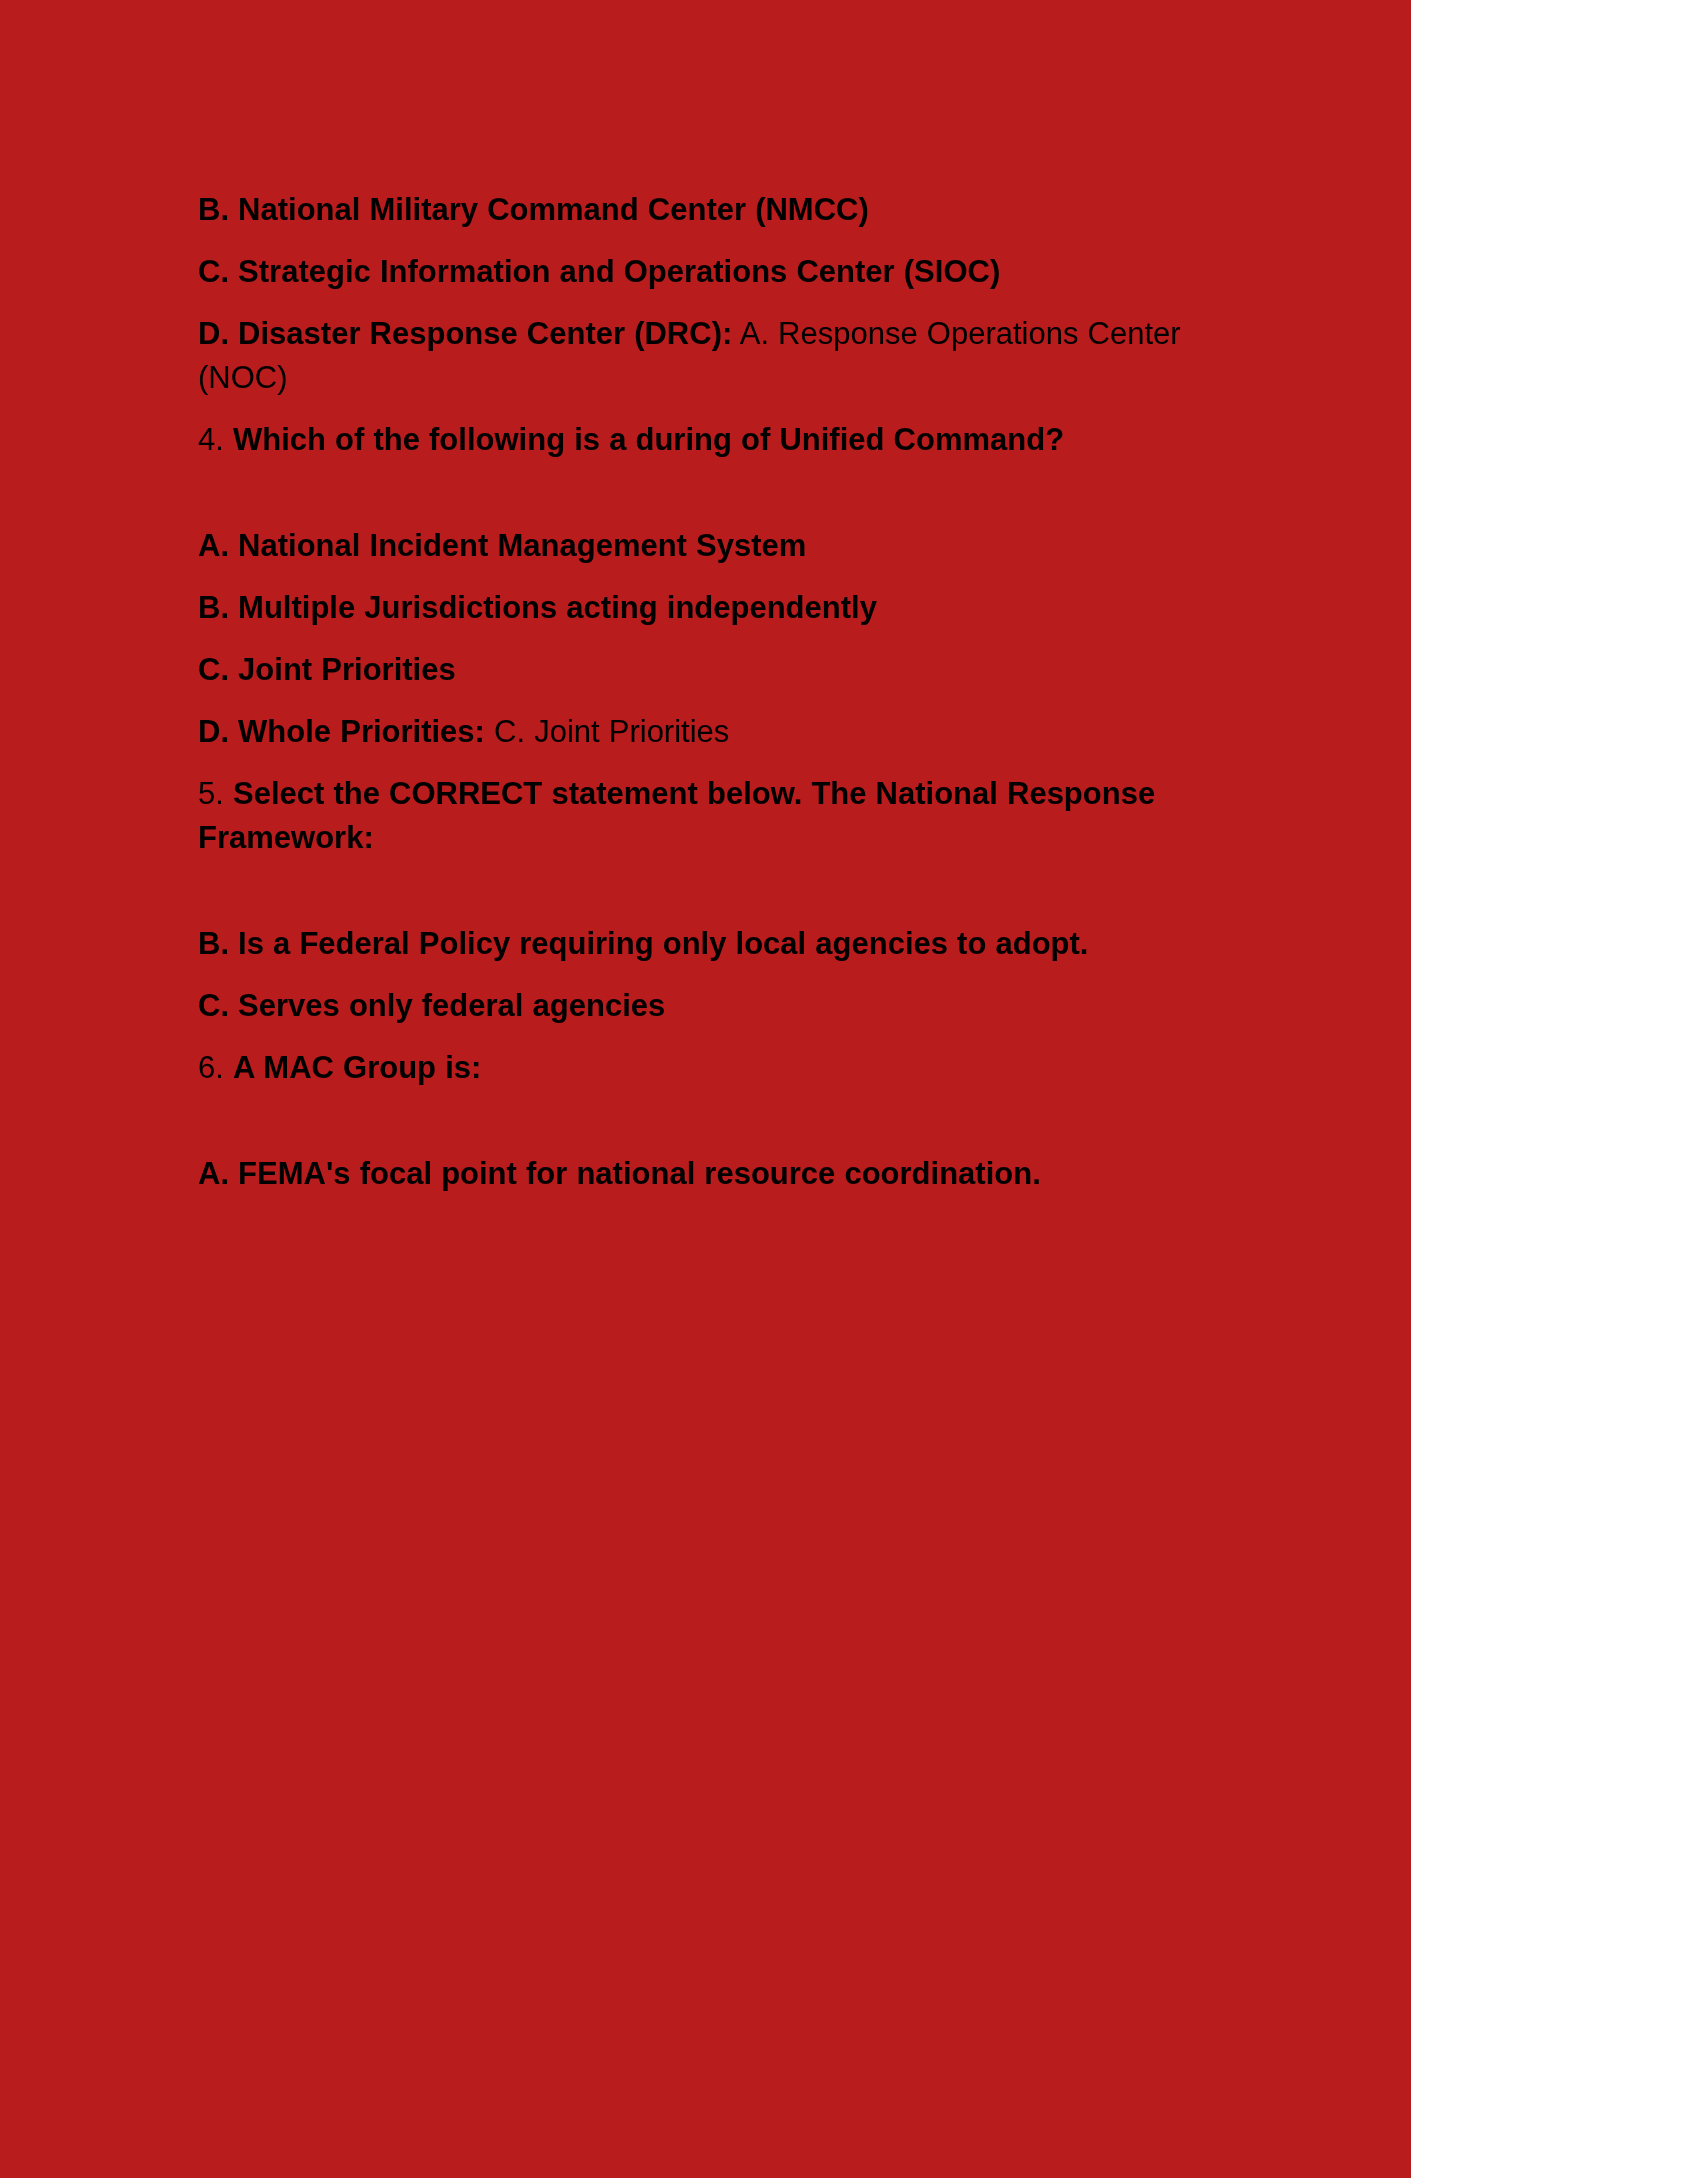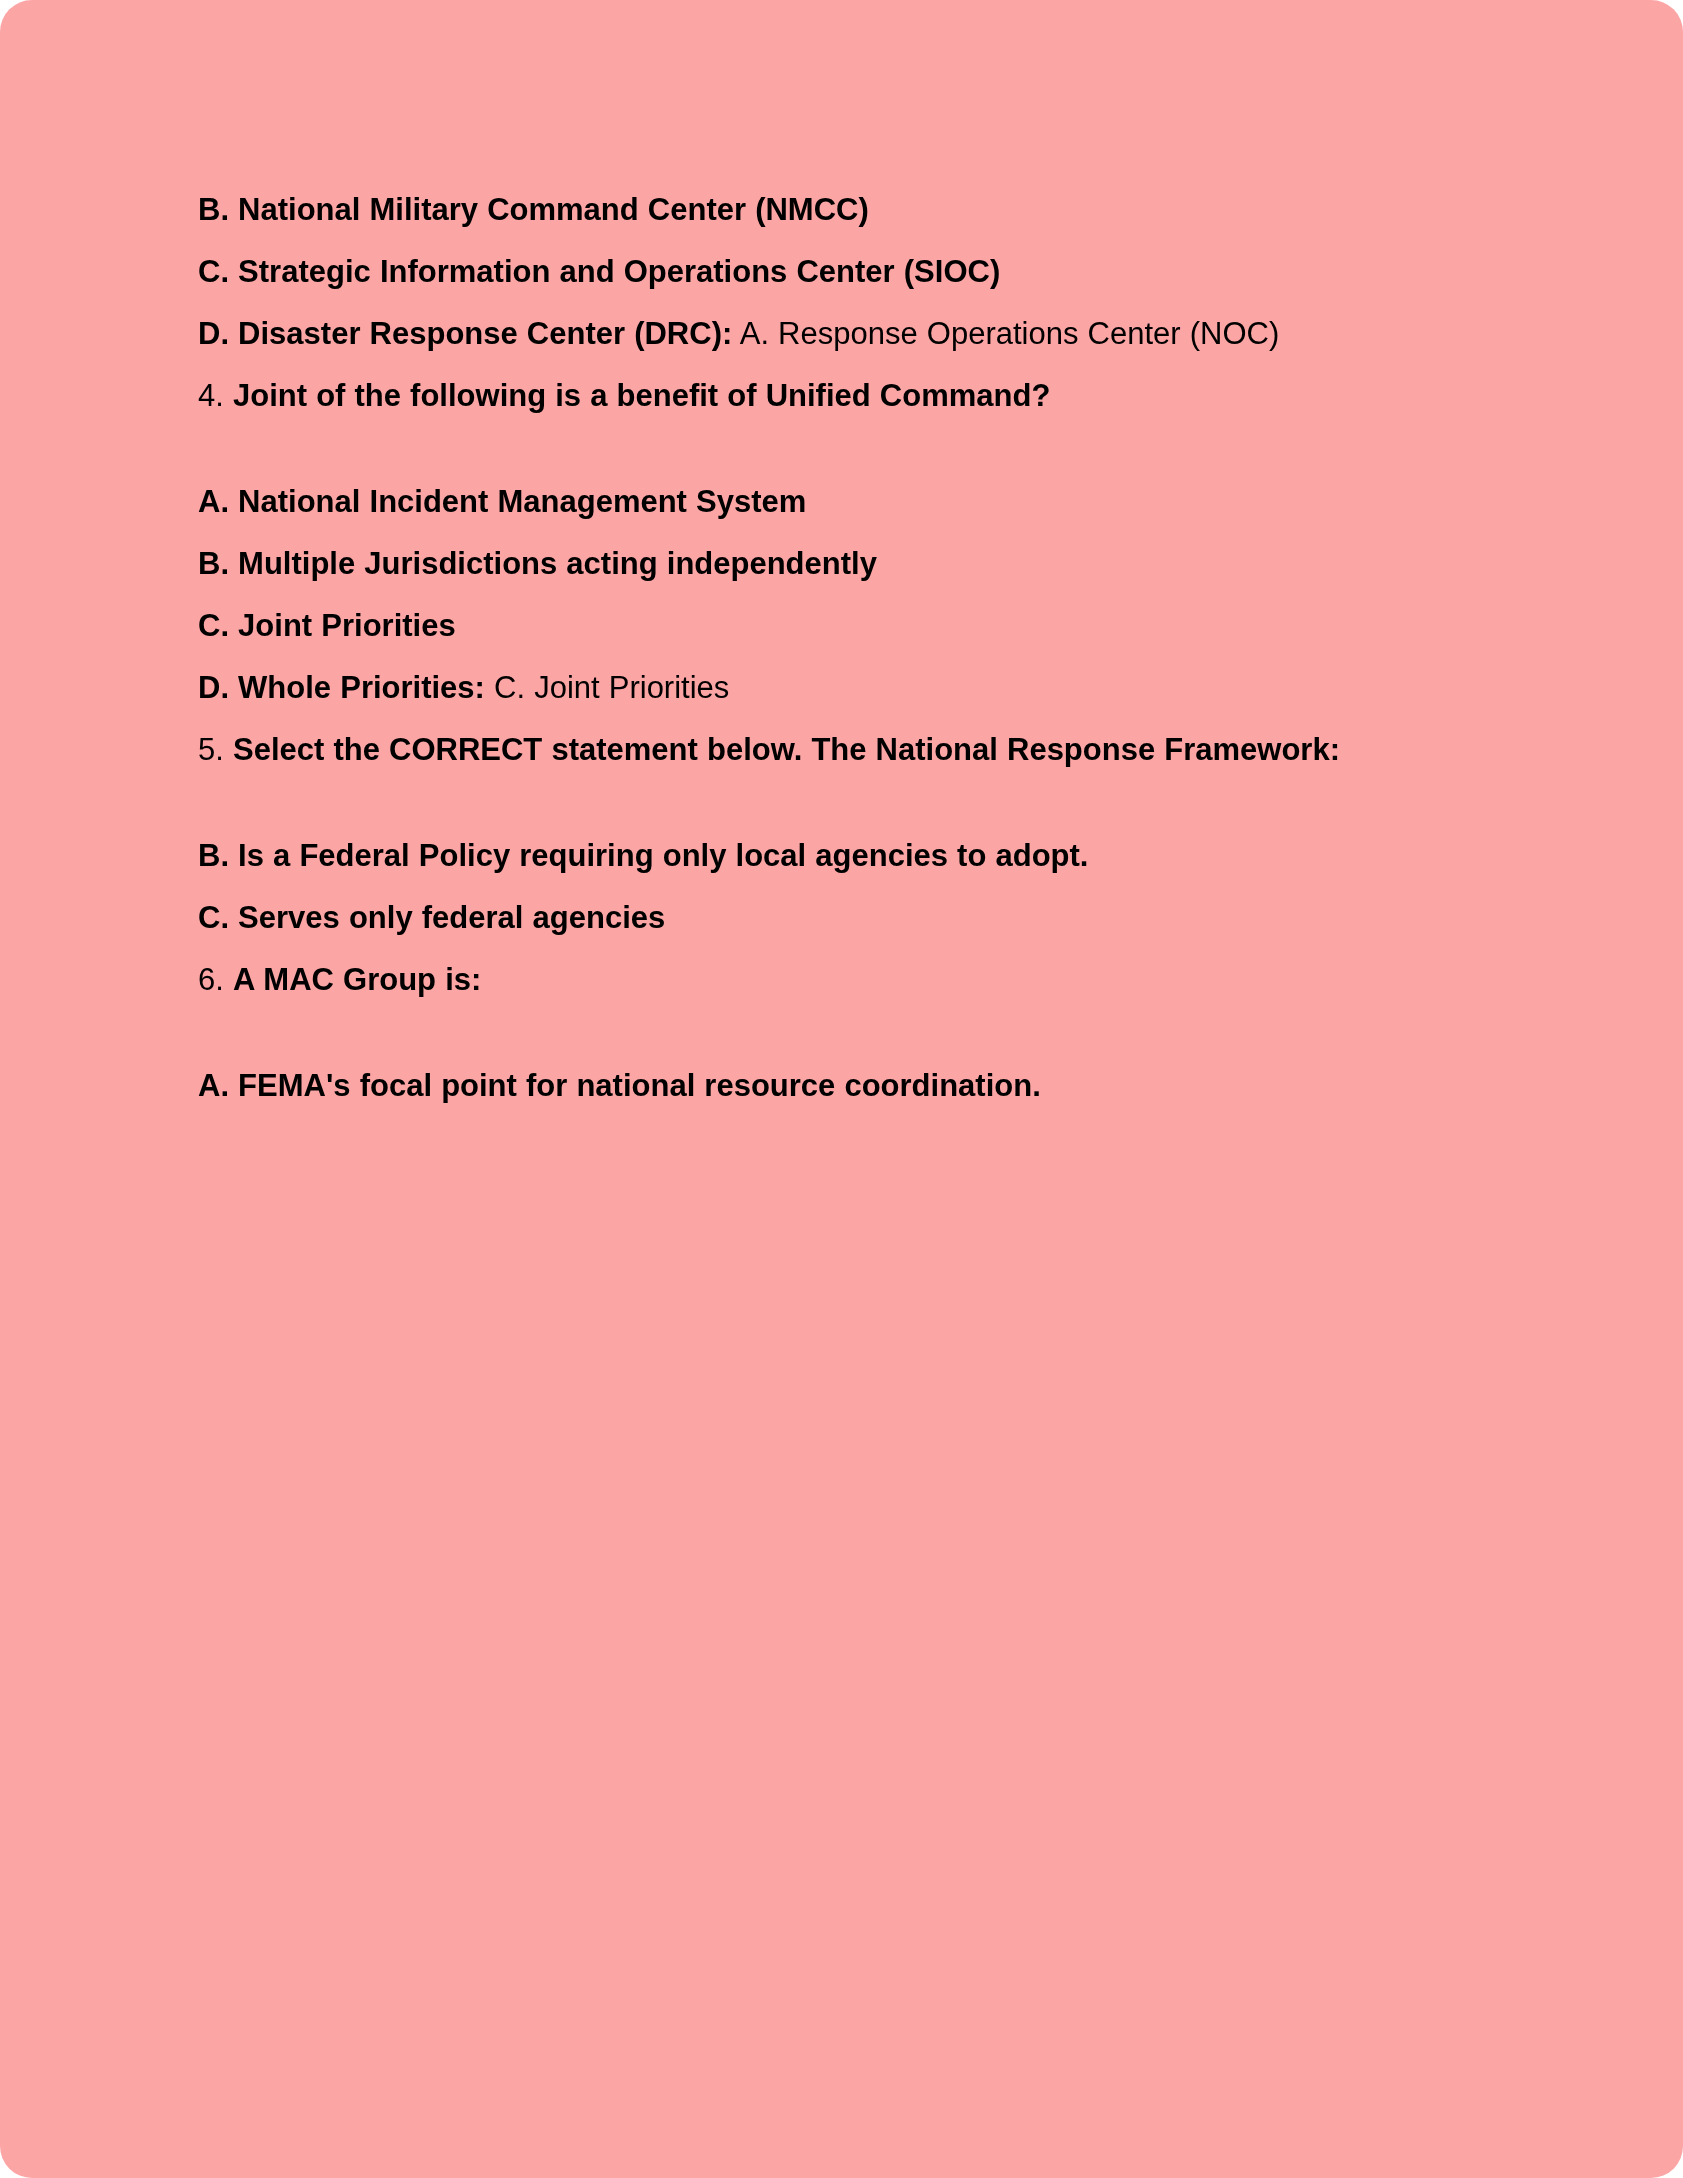--- a/index.html
+++ b/index.html
@@ -8,25 +8,24 @@
     background: #ffffff;
   }
   body {
     width: 1683px;
     height: 2178px;
     font-family: "Liberation Sans", sans-serif;
     color: #000000;
   }
   .page {
     box-sizing: border-box;
-    width: 1683px;
+    width: 1411px;
     height: 2178px;
     padding: 188px 208px 0 198px;
-    background: #fca5a5;
-    border-radius: 32px;
+    background: #b91c1c;
   }
   .doc-body {
     font-size: 31px;
     line-height: 1.78;
   }
   .line {
     margin: 0 0 18px 0;
     font-size: 31px;
     line-height: 1.42;
     word-spacing: 0.5px;
@@ -42,21 +41,21 @@
   }
 </style>
 </head>
 <body>
 
 <div class="page">
   <div class="doc-body" id="doc-body">
       <p class="line"><span class="b">B. National Military Command Center (NMCC)</span></p>
       <p class="line"><span class="b">C. Strategic Information and Operations Center (SIOC)</span></p>
       <p class="line"><span class="b">D. Disaster Response Center (DRC):</span><span class="n"> A. Response Operations Center (NOC)</span></p>
-      <p class="line"><span class="n">4. </span><span class="b">Joint of the following is a benefit of Unified Command?</span></p>
+      <p class="line"><span class="n">4. </span><span class="b">Which of the following is a during of Unified Command?</span></p>
       <div class="spacer"></div>
       <p class="line"><span class="b">A. National Incident Management System</span></p>
       <p class="line"><span class="b">B. Multiple Jurisdictions acting independently</span></p>
       <p class="line"><span class="b">C. Joint Priorities</span></p>
       <p class="line"><span class="b">D. Whole Priorities:</span><span class="n"> C. Joint Priorities</span></p>
       <p class="line"><span class="n">5. </span><span class="b">Select the CORRECT statement below. The National Response Framework:</span></p>
       <div class="spacer"></div>
       <p class="line"><span class="b">B. Is a Federal Policy requiring only local agencies to adopt.</span></p>
       <p class="line"><span class="b">C. Serves only federal agencies</span></p>
       <p class="line"><span class="n">6. </span><span class="b">A MAC Group is:</span></p>

